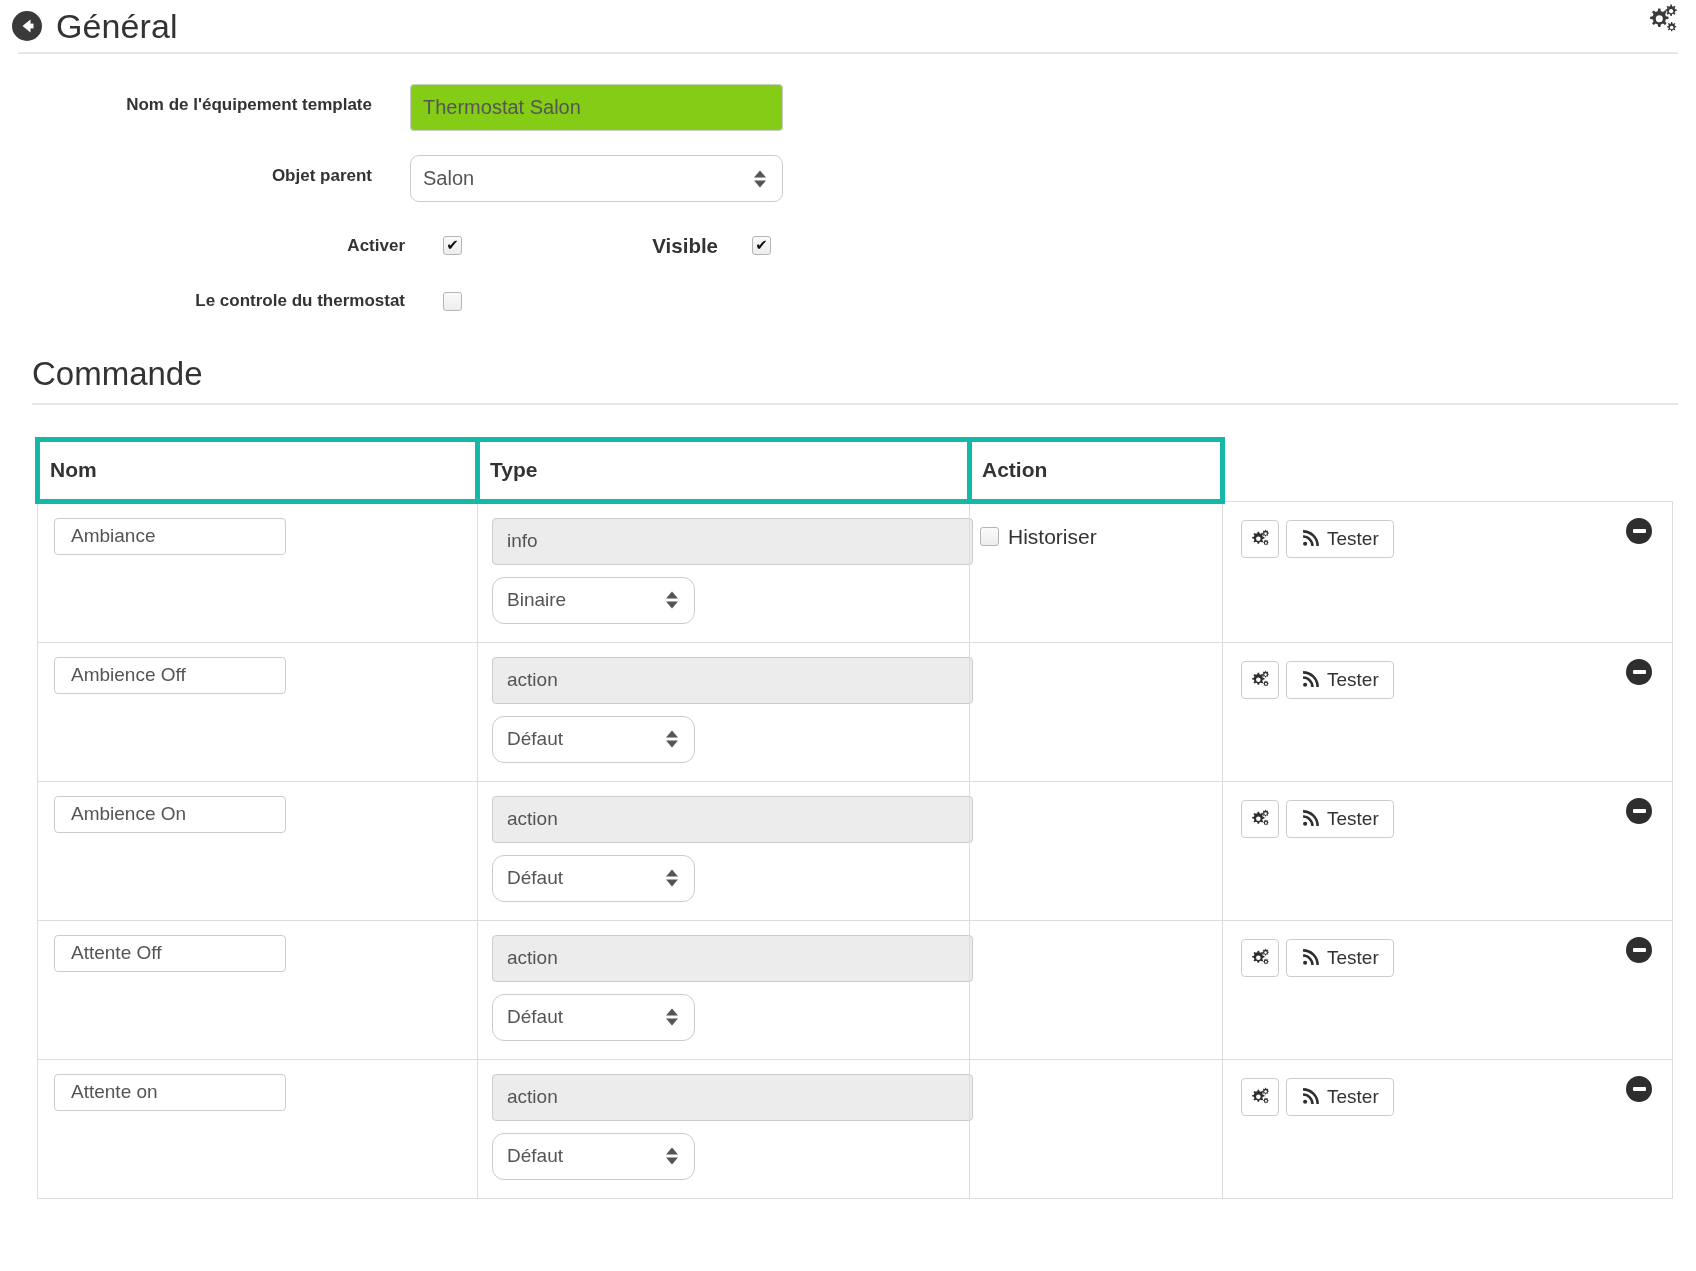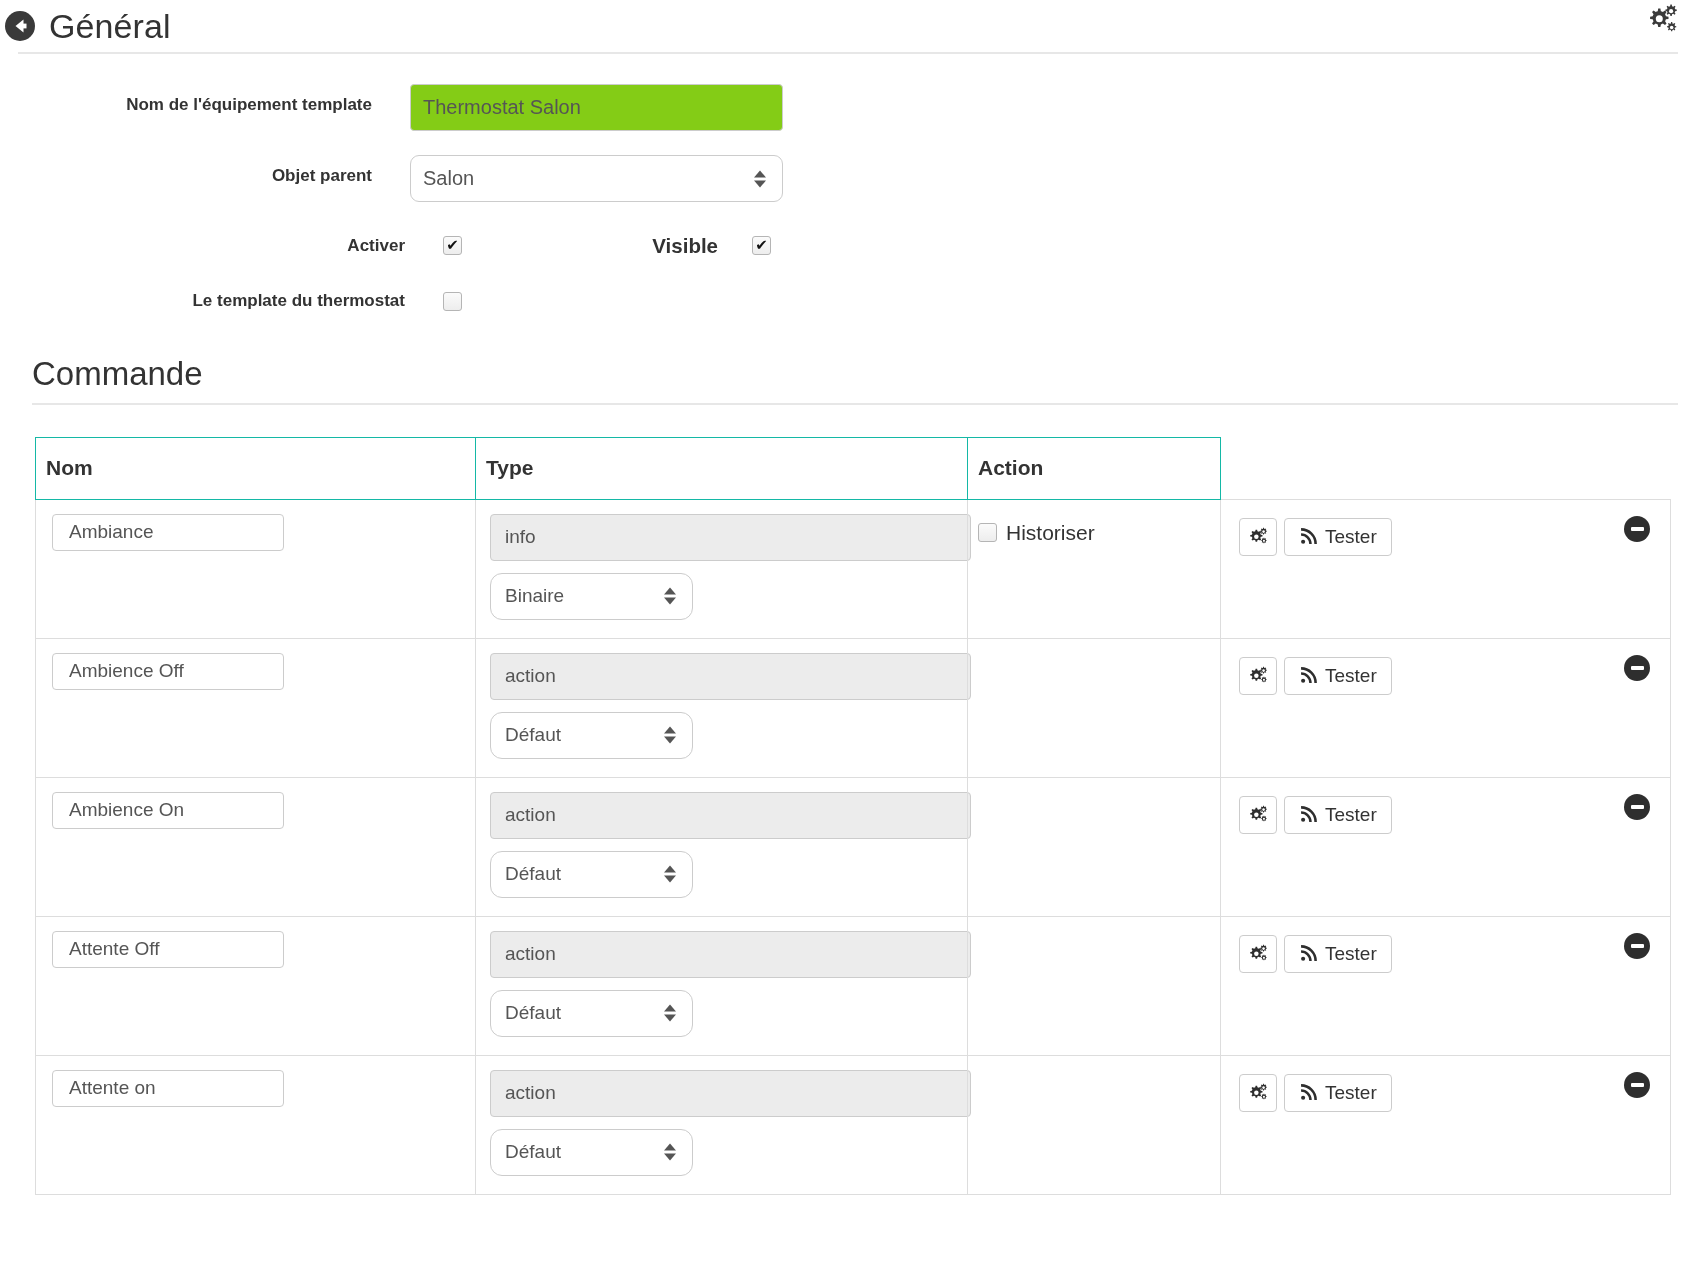--- a/index.html
+++ b/index.html
@@ -7,21 +7,21 @@
     margin: 0; padding: 0;
     background: #ffffff;
     font-family: "Liberation Sans", sans-serif;
     color: #333333;
   }
   body { width: 1696px; height: 1271px; overflow: hidden; position: relative; }
 
   
   .page-header {
     position: relative;
-    padding: 0 3px;
+    padding: 0 10px;
     height: 52px;
   }
   .page-header .title-row {
     display: flex;
     align-items: center;
     height: 52px;
   }
   .back-icon {
     width: 34px; height: 34px;
     flex: 0 0 34px;
@@ -174,21 +174,21 @@
     border-collapse: collapse;
     width: 1635px;
     table-layout: fixed;
   }
   table.cmd-table col.c-nom   { width: 440px; }
   table.cmd-table col.c-type  { width: 492px; }
   table.cmd-table col.c-act   { width: 253px; }
   table.cmd-table col.c-btns  { width: 450px; }
 
   table.cmd-table thead th {
-    border: 1px solid #14b8a6;
+    border: 5px solid #14b8a6;
     text-align: left;
     font-size: 21px;
     font-weight: bold;
     color: #333;
     padding: 12px 10px 12px 10px;
     height: 62px;
     vertical-align: middle;
   }
   table.cmd-table thead th.blank-head {
     border: none;
@@ -355,21 +355,21 @@
     <div class="check-label-2" style="padding-top:8px;">Visible</div>
     <div class="check-slot">
       <span class="cbx">
         <span class="tick">✔</span>
       </span>
     </div>
   </div>
 
   <div class="form-row inline-check-row">
     <div class="form-label two-line">
-      <div>Le template du thermostat</div>
+      <div>Le controle du thermostat</div>
     </div>
     <div class="check-slot" style="padding-top:4px;">
       <span class="cbx unchecked">
         <span class="tick"></span>
       </span>
     </div>
   </div>
 
 </div>
 

